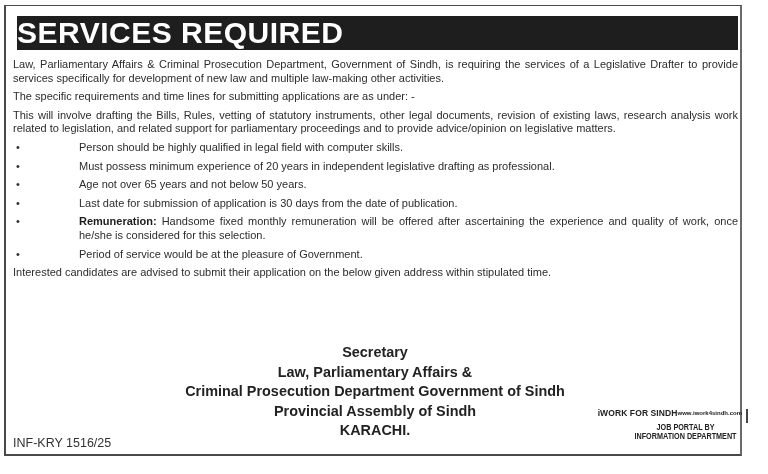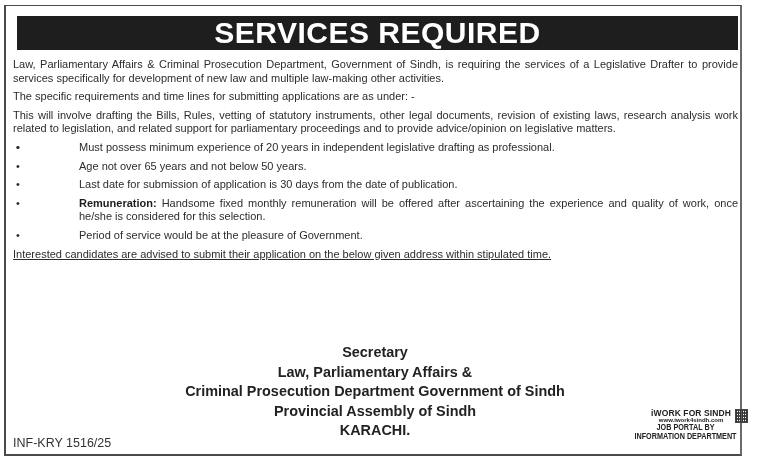--- a/index.html
+++ b/index.html
@@ -31,21 +31,20 @@
     .title-bar {
       position: absolute;
       left: 11px;
       top: 10px;
       width: 721px;
       height: 34px;
       background: #1e1e1e;
       color: #ffffff;
       display: flex;
       align-items: center;
-      justify-content: center;
       font-weight: bold;
       font-size: 30px;
       letter-spacing: 0.5px;
     }
     .body-text {
       position: absolute;
       left: 7px;
       top: 52px;
       width: 725px;
       font-size: 11px;
@@ -71,21 +70,20 @@
     .bullets li .dot {
       position: absolute;
       left: 3px;
       top: 0;
     }
     .bullets li b {
       color: #1c1c1c;
     }
     .closing {
       margin-top: 0;
-      text-decoration: underline;
     }
     .signature {
       position: absolute;
       left: 0;
       top: 336px;
       width: 738px;
       text-align: center;
       font-weight: bold;
       font-size: 15.5px;
       line-height: 19.5px;
@@ -111,21 +109,21 @@
       color: #222;
     }
     .portal-logo-row {
       display: flex;
       align-items: flex-start;
       justify-content: flex-end;
       gap: 4px;
     }
     .portal-logo-text {
       display: flex;
-      flex-direction: column;
+      flex-direction: row;
       align-items: center;
     }
     .portal-brand {
       font-weight: 900;
       font-size: 8.5px;
       letter-spacing: 0.1px;
       white-space: nowrap;
     }
     .portal-url {
       font-size: 6px;
@@ -162,20 +160,21 @@
   </div>
 
   <div class="body-text">
     <p class="para">Law, Parliamentary Affairs &amp; Criminal Prosecution Department, Government of Sindh, is requiring the services of a Legislative Drafter to provide services specifically for development of new law and multiple law-making other activities.</p>
     <p class="para">The specific requirements and time lines for submitting applications are as under: -</p>
     <p class="para">This will involve drafting the Bills, Rules, vetting of statutory instruments, other legal documents, revision of existing laws, research analysis work related to legislation, and related support for parliamentary proceedings and to provide advice/opinion on legislative matters.</p>
 
     <ul class="bullets">
       <li>
         <span class="dot">•</span>
+        <span>Person should be highly qualified in legal field with computer skills.</span>
       </li>
       <li>
         <span class="dot">•</span>
         <span>Must possess minimum experience of 20 years in independent legislative drafting as professional.</span>
       </li>
       <li>
         <span class="dot">•</span>
         <span>Age not over 65 years and not below 50 years.</span>
       </li>
       <li>

